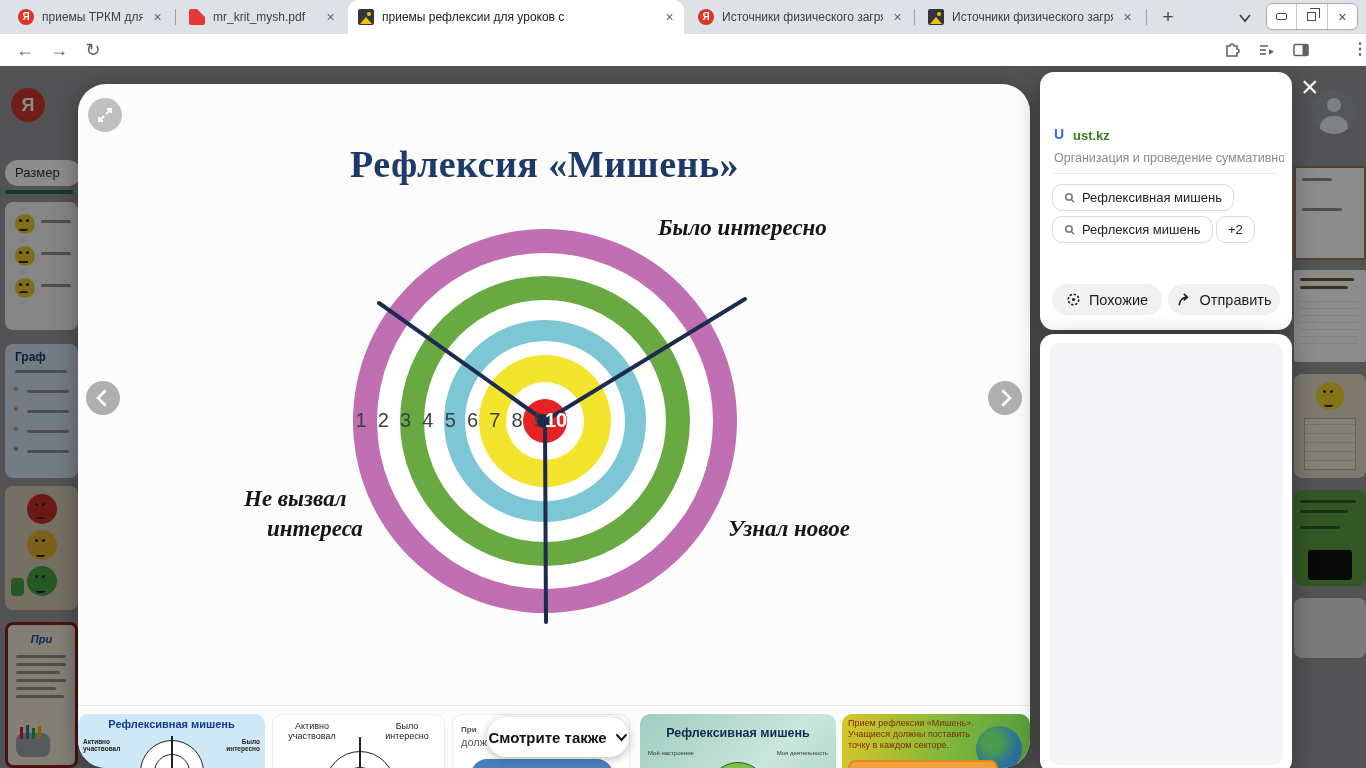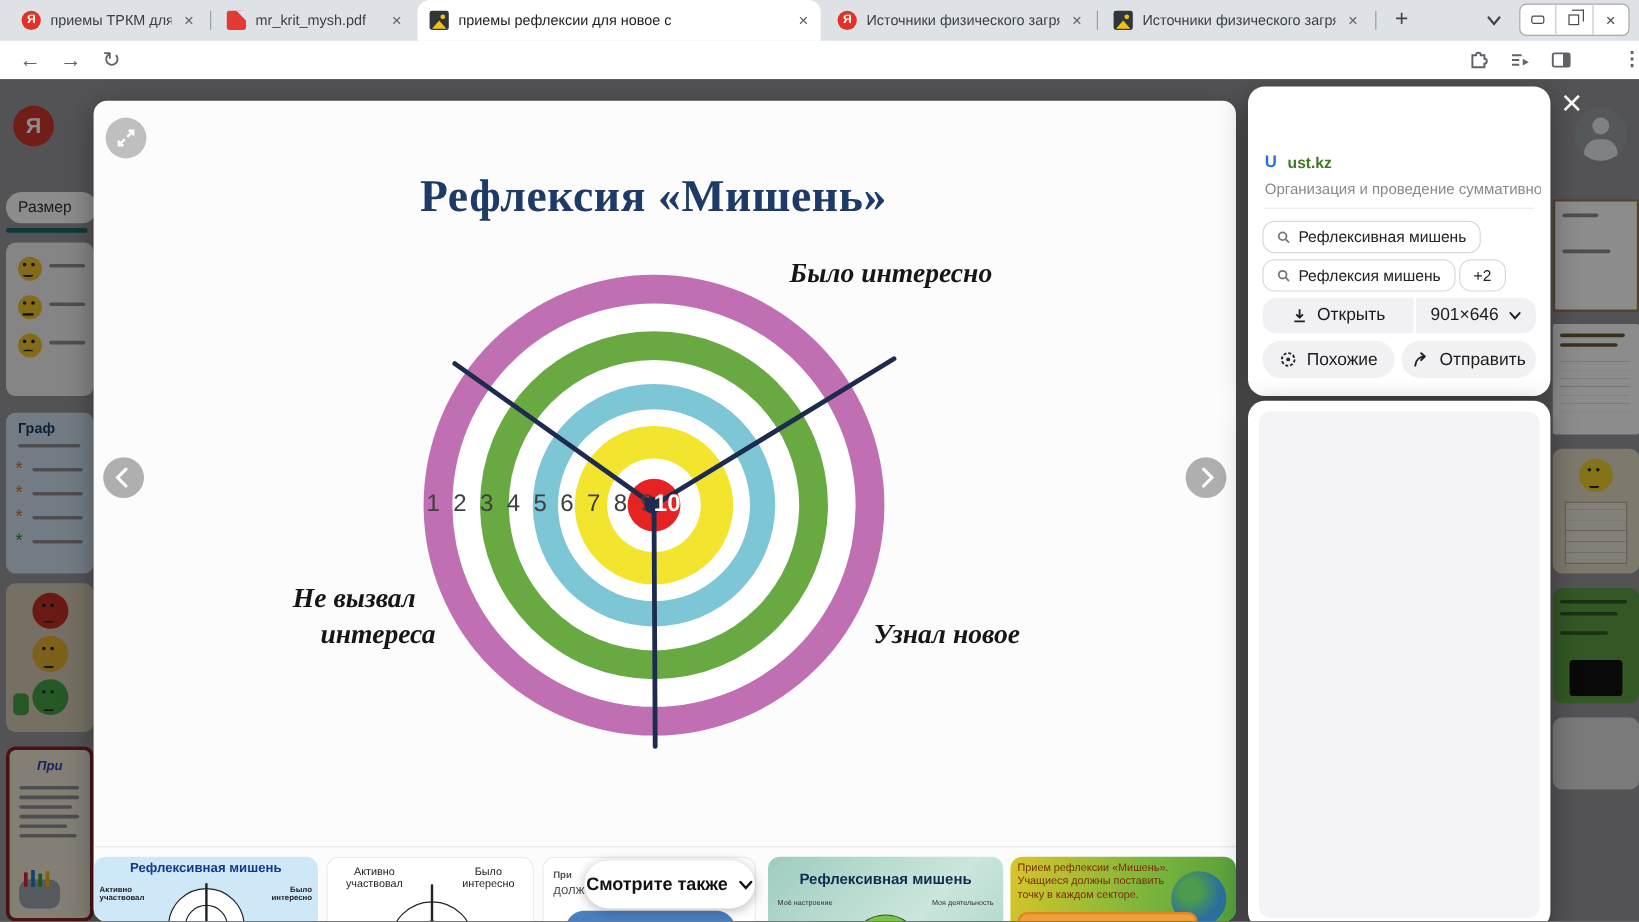--- a/index.html
+++ b/index.html
@@ -62,21 +62,21 @@
 .bgcard{position:absolute;border-radius:8px}
 .smiley{position:absolute;border-radius:50%}
 .smiley .eye{position:absolute;left:4px;top:5px;width:3px;height:3px;border-radius:2px;
   background:#223;box-shadow:7px 0 0 #223}
 .smiley .mouth{position:absolute;left:4px;bottom:3px;width:9px;height:4px;
   border-bottom:2px solid #223;border-radius:50%}
 .txtline{position:absolute;height:3px;background:#8d8d93;border-radius:2px}
 
 
 .viewer{position:absolute;left:78px;top:18px;width:952px;height:684px;background:#fcfcfd;
-  border-radius:11px;overflow:hidden;box-shadow:0 6px 24px rgba(0,0,0,.35)}
+  border-radius:28px;overflow:hidden;box-shadow:0 6px 24px rgba(0,0,0,.35)}
 .roundbtn{position:absolute;width:34px;height:34px;border-radius:17px;background:#a9a9a9;
   display:flex;align-items:center;justify-content:center;opacity:.92}
 .fig-title{position:absolute;left:272px;top:58px;font-family:"Liberation Serif",serif;
   font-weight:bold;font-size:38px;color:#1e3a69;letter-spacing:.5px}
 .fig-label{position:absolute;font-family:"Liberation Serif",serif;font-weight:bold;
   font-style:italic;font-size:23px;color:#161616;white-space:nowrap}
 .target{position:absolute;left:257px;top:127px;width:420px;height:420px}
 .ring{position:absolute;border-radius:50%}
 .sectorlines{position:absolute;left:0;top:0}
 .scale-num{position:absolute;top:325px;width:20px;text-align:center;font-size:20px;color:#3e3e3e}
@@ -122,21 +122,21 @@
     <div class="tab" style="left:179px;width:166px">
       <span class="fav pdf"></span>
       <span class="tlabel">mr_krit_mysh.pdf</span>
       <span class="tab-x">×</span>
     </div>
     <div class="tab active" style="left:348px;width:336px">
       <span class="fav img">
           <span class="sun"></span>
           <span class="mnt"></span>
         </span>
-      <span class="tlabel">приемы рефлексии для новое с</span>
+      <span class="tlabel">приемы рефлексии для уроков с</span>
       <span class="tab-x">×</span>
     </div>
     <div class="tab" style="left:688px;width:224px">
       <span class="fav y">Я</span>
       <span class="tlabel">Источники физического загрязн</span>
       <span class="tab-x">×</span>
     </div>
     <div class="tabdiv" style="left:914px"></div>
     <div class="tab" style="left:918px;width:224px">
       <span class="fav img">
@@ -439,34 +439,20 @@
         <svg width="12" height="12" viewBox="0 0 16 16">
             <circle cx="6.5" cy="6.5" r="4.3" fill="none" stroke="#777" stroke-width="2"></circle>
             <line x1="9.9" y1="9.9" x2="13.6" y2="13.6" stroke="#777" stroke-width="2"></line>
           </svg>
         <span>Рефлексия мишень</span>
       </div>
       <div class="chip" style="left:176px;top:144px">
         <span>+2</span>
       </div>
 
-      <div style="position:absolute;left:12px;top:176px;width:228px;height:30px;border-radius:12px;overflow:hidden;display:flex;gap:2px">
-        <div class="btnseg" style="flex:0 0 126px">
-          <svg width="14" height="14" viewBox="0 0 16 16">
-              <path d="M8,2 V9.6 M4.8,6.8 L8,10 L11.2,6.8 M3,13.5 H13" fill="none" stroke="#222" stroke-width="1.8"></path>
-            </svg>
-          <span>Открыть</span>
-        </div>
-        <div class="btnseg" style="flex:1">
-          <span>901×646</span>
-          <svg width="11" height="8" viewBox="0 0 13 9">
-              <polyline points="2,2 6.5,7 11,2" fill="none" stroke="#222" stroke-width="2" stroke-linecap="round"></polyline>
-            </svg>
-        </div>
-      </div>
 
       <div class="pillbtn" style="left:12px;top:212px;width:110px">
         <svg width="15" height="15" viewBox="0 0 16 16">
             <circle cx="8" cy="8" r="5.6" fill="none" stroke="#222" stroke-width="1.7" stroke-dasharray="2.6,1.7"></circle>
             <circle cx="8" cy="8" r="1.7" fill="#222"></circle>
           </svg>
         <span>Похожие</span>
       </div>
       <div class="pillbtn" style="left:128px;top:212px;width:112px">
         <svg width="15" height="15" viewBox="0 0 16 16">

